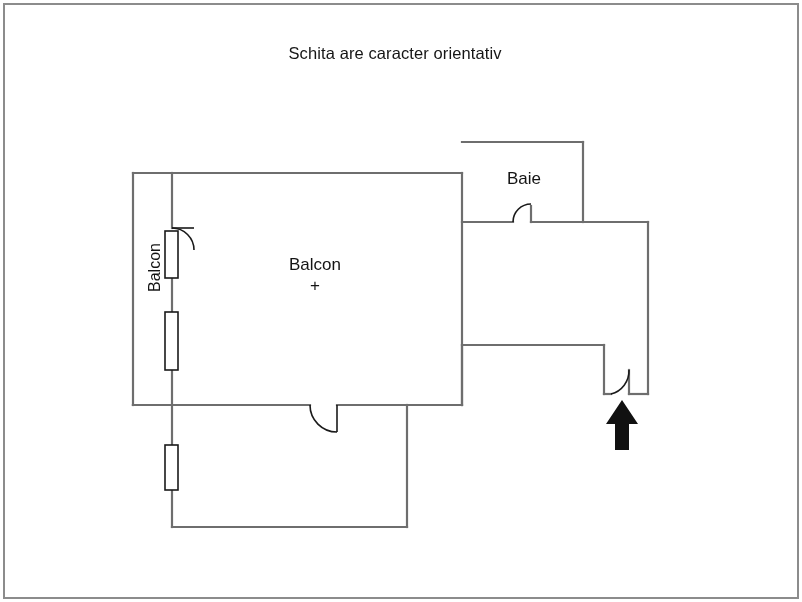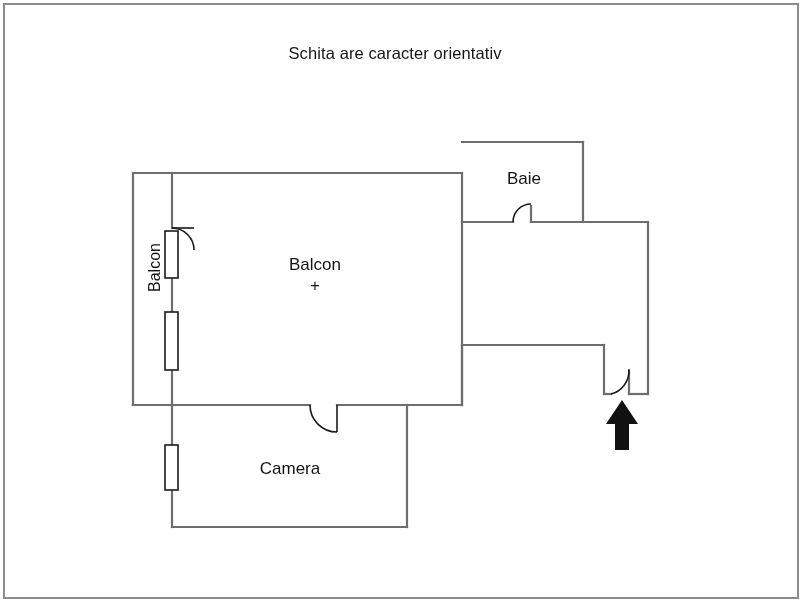--- a/index.html
+++ b/index.html
@@ -154,17 +154,16 @@
   </svg>
 
   <div class="room-label" id="label-living">
     <div>Balcon</div>
     <div>+</div>
   </div>
 
   <div class="room-label" id="label-baie">Baie</div>
 
 
-  <div class="room-label" id="label-camera">Camera</div>
 
   <div class="room-label" id="label-balcon">Balcon</div>
 
 </div>
 
 </body></html>

